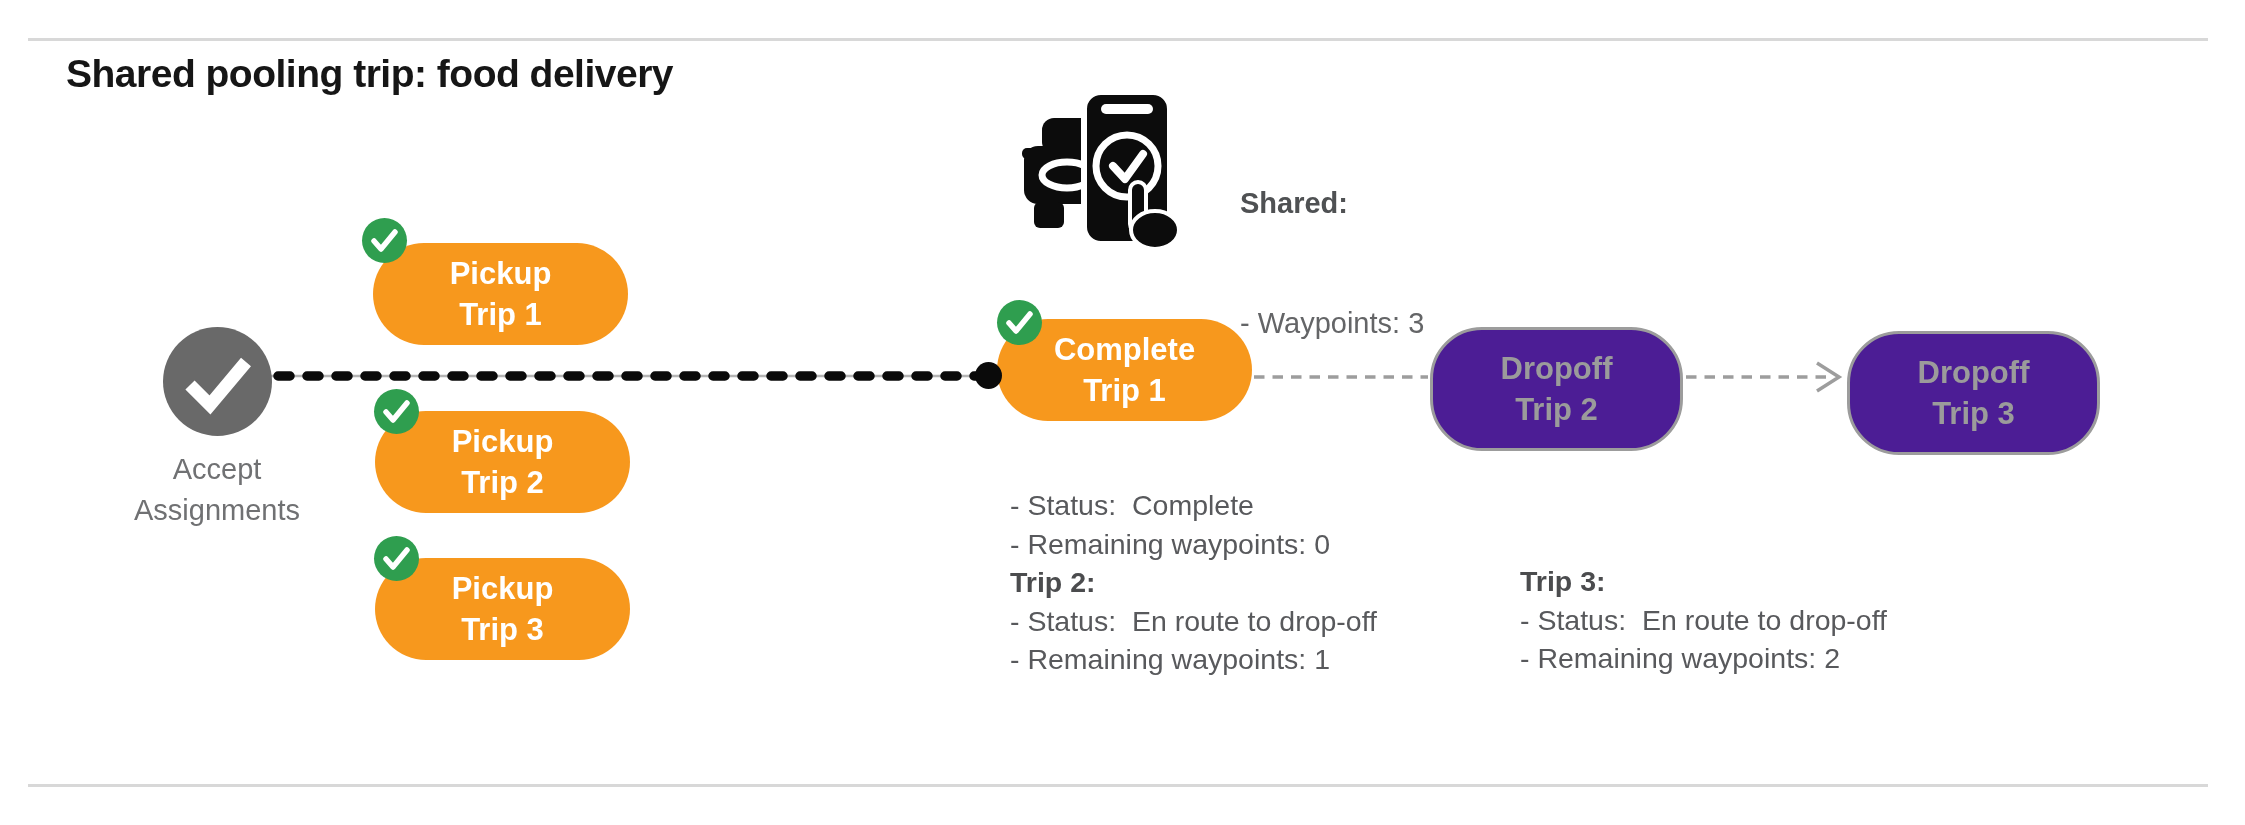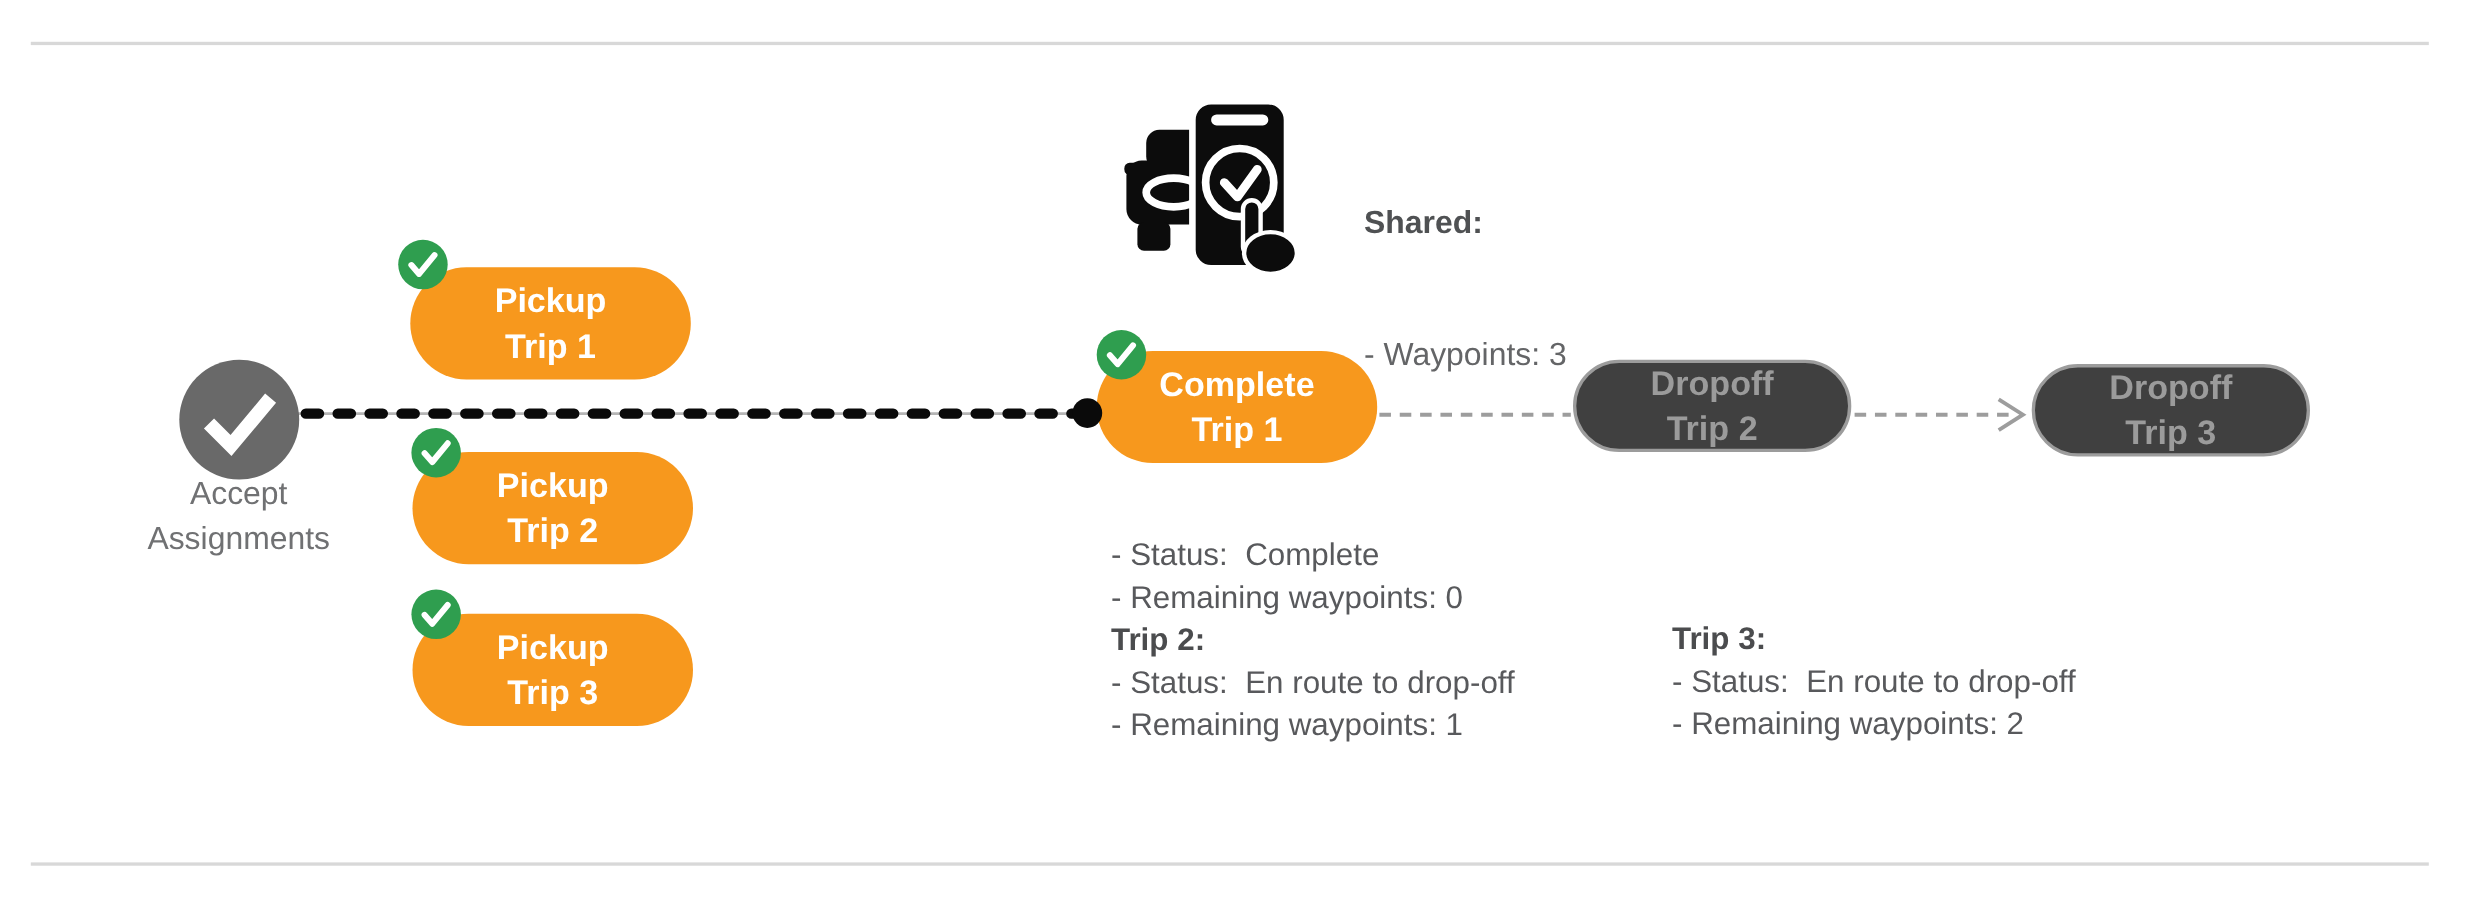--- a/index.html
+++ b/index.html
@@ -76,21 +76,21 @@
     top: 327px;
     width: 109px;
     height: 109px;
     border-radius: 50%;
     background: #696969;
     z-index: 2;
   }
   .accept-label {
     position: absolute;
     left: 77px;
-    top: 429px;
+    top: 449px;
     width: 280px;
     text-align: center;
     font-size: 29px;
     line-height: 41px;
     color: #707173;
   }
 
   .pill {
     position: absolute;
     width: 255px;
@@ -108,25 +108,25 @@
     font-size: 31px;
     font-weight: 700;
     line-height: 41px;
     white-space: nowrap;
   }
   .pill.orange {
     background: #f7981d;
     color: #ffffff;
   }
   .pill.outline {
-    background: #404040;
+    background: #4c1d95;
     border: 3px solid #9c9c9c;
     color: #9b9b9b;
     width: 253px;
-    height: 84px;
+    height: 124px;
   }
 
   .check-badge {
     position: absolute;
     width: 45px;
     height: 45px;
     border-radius: 50%;
     background: #2f9e4f;
     z-index: 3;
   }
@@ -162,20 +162,21 @@
   }
 </style>
 </head>
 <body>
 
 <div class="canvas">
 
   <div class="divider top"></div>
   <div class="divider bottom"></div>
 
+  <div class="page-title">Shared pooling trip: food delivery</div>
 
   <svg class="vehicle-icon" viewBox="0 0 172 162" aria-hidden="true">
     <g fill="#0c0c0c">
       <rect x="0" y="60" width="20" height="11" rx="5"></rect>
       <rect x="20" y="30" width="74" height="36" rx="12"></rect>
       <rect x="2" y="58" width="110" height="58" rx="14"></rect>
       <rect x="12" y="114" width="30" height="26" rx="6"></rect>
     </g>
     <ellipse cx="45" cy="87" rx="25" ry="13" fill="none" stroke="#ffffff" stroke-width="7"></ellipse>
     <rect x="62" y="4" width="86" height="152" rx="17" fill="#0c0c0c" stroke="#ffffff" stroke-width="6"></rect>

